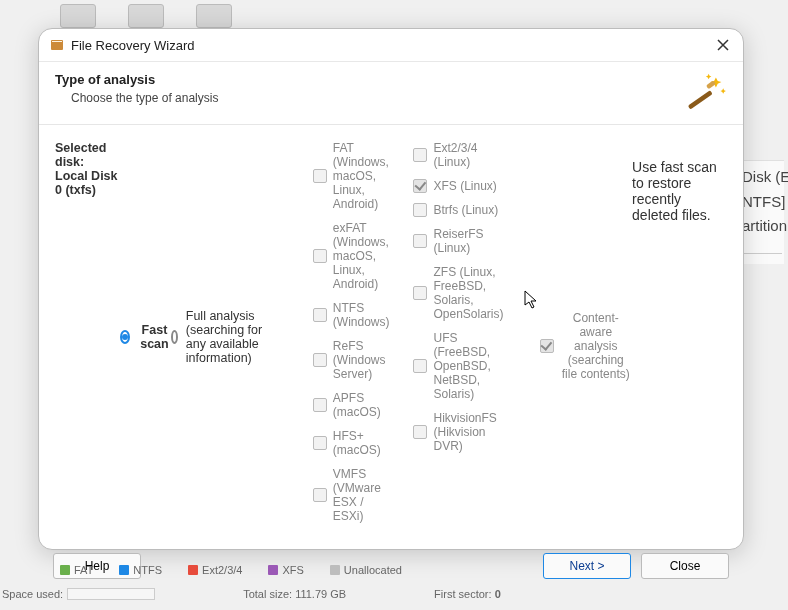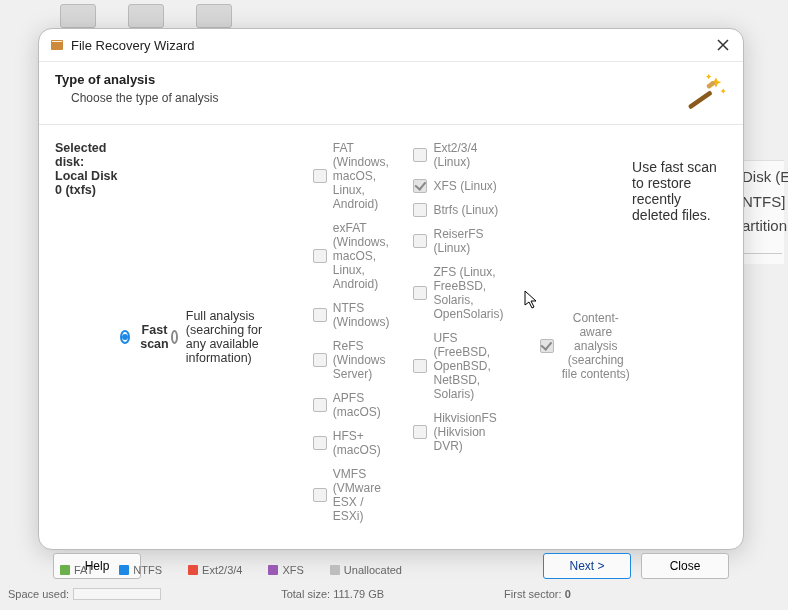--- a/index.html
+++ b/index.html
@@ -51,21 +51,21 @@
     
     .buttons { display:flex; align-items:center; padding: 0 14px 14px 14px; gap:10px; }
     .btn { border:1px solid #bbb; background:#fafafa; border-radius:3px; padding: 5px 0; min-width: 88px; font-size:12px; text-align:center; cursor:pointer; }
     .btn.next { border-color:#1e88e5; color:#0b3d91; }
     .buttons .grow { flex:1; }
     
     
     .bg-bar { position:absolute; left:14px; bottom:34px; display:flex; gap:26px; font-size:11px; color:#666;}
     .bg-bar .item { display:flex; align-items:center; gap:4px;}
     .sw { width:10px; height:10px; border-radius:1px;}
-    .bg-stats { position:absolute; left:0; bottom:10px; right:0; font-size:11px; color:#666; display:flex; gap: 120px; padding-left:8px;}
+    .bg-stats { position:absolute; left:0; bottom:10px; right:0; font-size:11px; color:#666; display:flex; gap: 88px; padding-left:2px;}
     .bg-stats .su { display:flex; align-items:center; gap:4px;}
     .prog { width:88px; height:12px; border:1px solid #ccc; background:#f6f6f6;}
     
     .cursor { position:absolute; top:290px; left:524px; pointer-events:none; }
   </style>
 </head>
 <body>
 
 <div class="bg-disks">
   <div class="bg-disk"></div>

